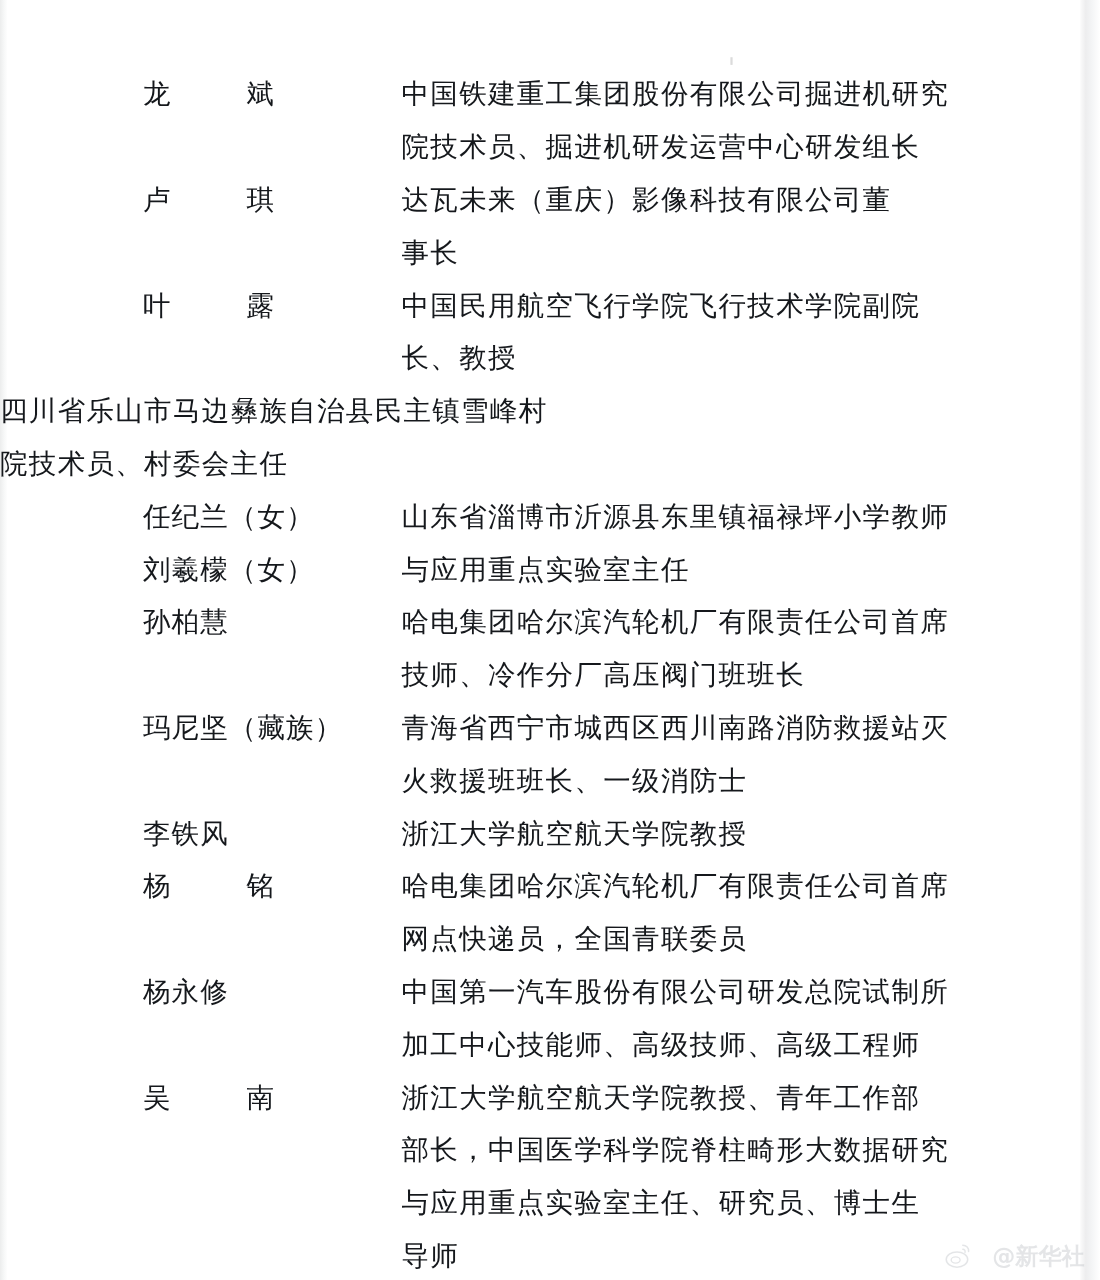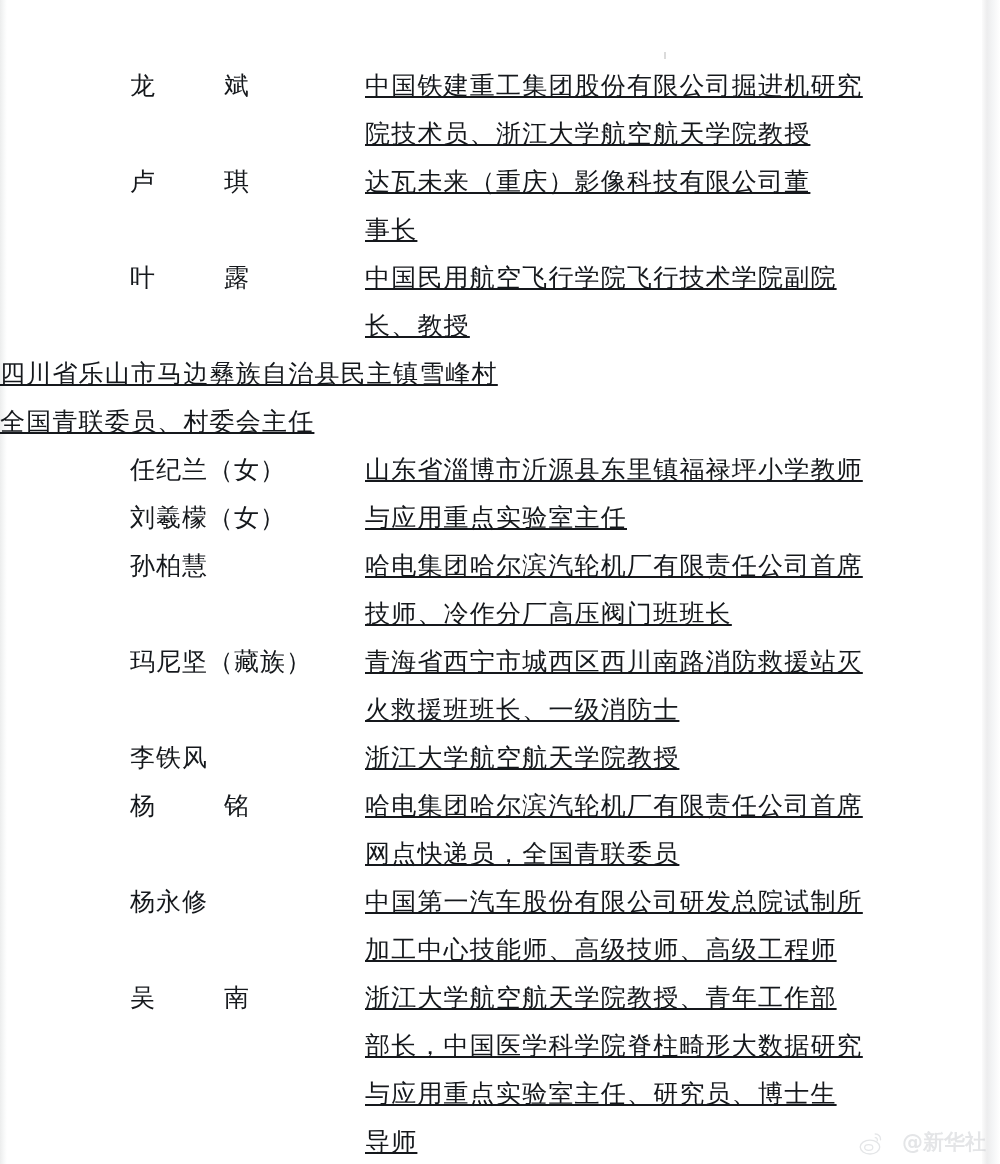--- a/index.html
+++ b/index.html
@@ -78,34 +78,33 @@
   .entry-desc {
     flex: 1 1 auto;
     width: 515px;
     max-width: 515px;
     color: #15181c;
     font-size: 25px;
     line-height: 48px;
     letter-spacing: 1.2px;
     text-align: justify;
     text-align-last: left;
-    text-decoration: underline;
   }
   .entry-desc .line {
     display: block;
     white-space: nowrap;
   }
 
   
   .watermark {
     position: absolute;
     right: 14px;
     bottom: 8px;
     display: flex;
-    align-items: flex-end;
+    align-items: flex-start;
     gap: 17px;
     opacity: .38;
     pointer-events: none;
     user-select: none;
   }
   .watermark .wm-logo {
     width: 26px;
     height: 26px;
     display: block;
   }
@@ -125,41 +124,41 @@
 
   <div class="scan-edge-left"></div>
   <div class="scan-edge-right"></div>
   <div class="scan-speck"></div>
 
   <div class="entry-list">
       <div class="entry">
         <div class="entry-name spread">龙　斌</div>
         <div class="entry-desc">
           <span class="line">中国铁建重工集团股份有限公司掘进机研究</span>
-          <span class="line">院技术员、浙江大学航空航天学院教授</span>
+          <span class="line">院技术员、掘进机研发运营中心研发组长</span>
         </div>
       </div>
       <div class="entry">
         <div class="entry-name spread">卢　琪</div>
         <div class="entry-desc">
           <span class="line">达瓦未来（重庆）影像科技有限公司董</span>
           <span class="line">事长</span>
         </div>
       </div>
       <div class="entry">
         <div class="entry-name spread">叶　露</div>
         <div class="entry-desc">
           <span class="line">中国民用航空飞行学院飞行技术学院副院</span>
           <span class="line">长、教授</span>
         </div>
       </div>
       <div class="entry">
         <div class="entry-desc">
           <span class="line">四川省乐山市马边彝族自治县民主镇雪峰村</span>
-          <span class="line">全国青联委员、村委会主任</span>
+          <span class="line">院技术员、村委会主任</span>
         </div>
       </div>
       <div class="entry">
         <div class="entry-name">任纪兰（女）</div>
         <div class="entry-desc">
           <span class="line">山东省淄博市沂源县东里镇福禄坪小学教师</span>
         </div>
       </div>
       <div class="entry">
         <div class="entry-name">刘羲檬（女）</div>

